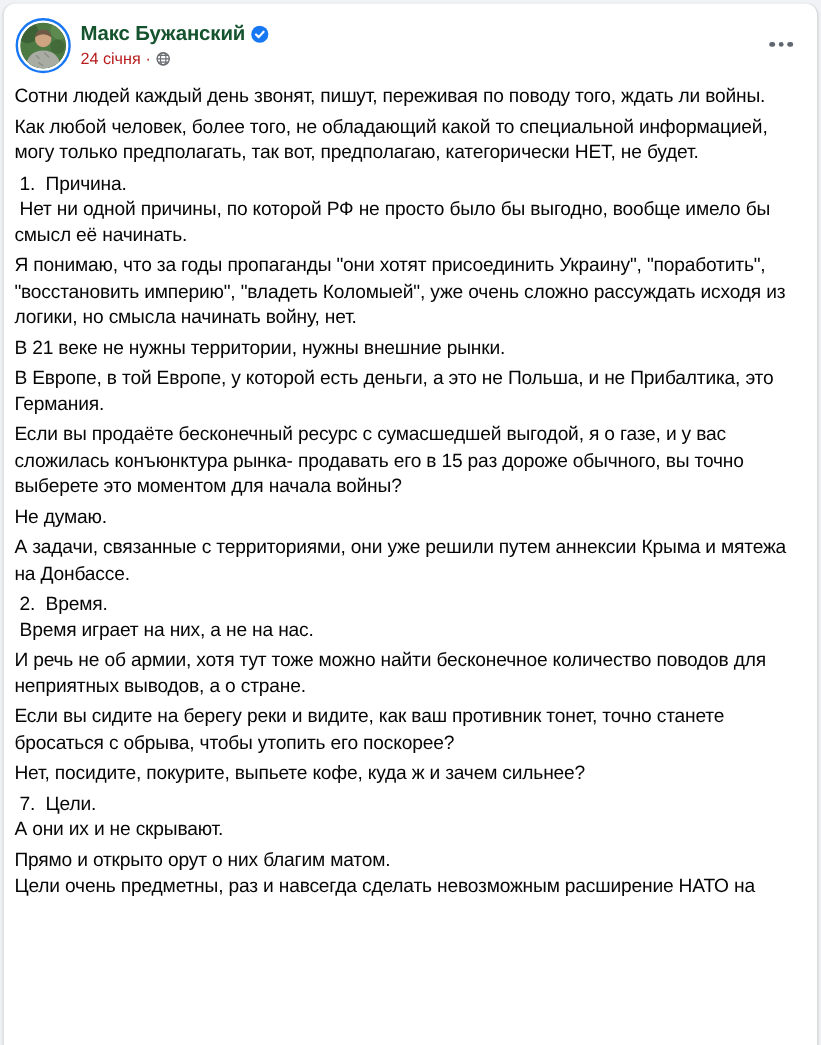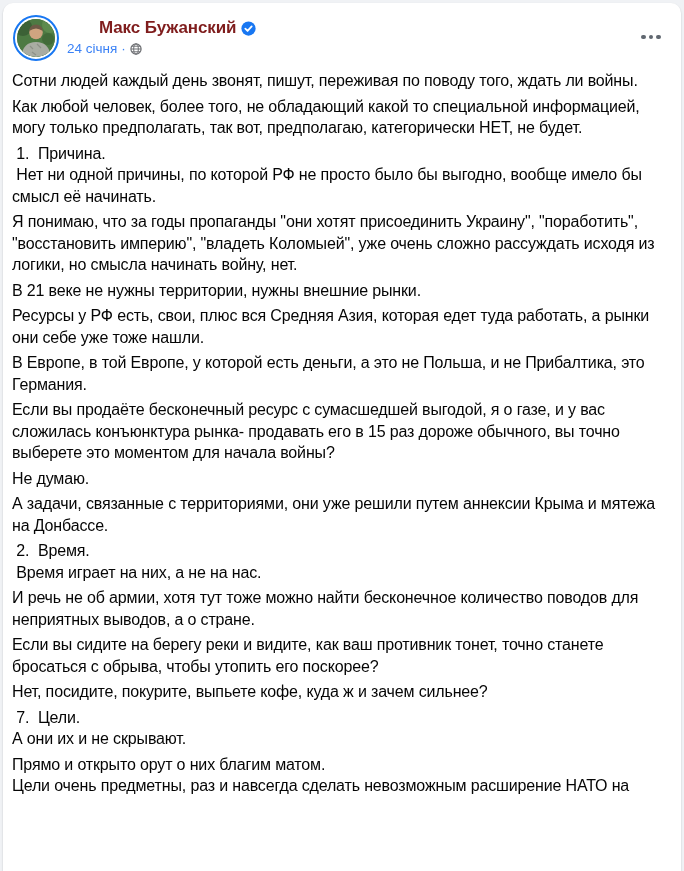--- a/index.html
+++ b/index.html
@@ -39,31 +39,30 @@
     border-radius: 50%;
     overflow: hidden;
     background: #4a7342;
   }
   .avatar-img svg { display: block; width: 38px; height: 38px; }
   .header-info { margin-left: 8px; padding-top: 3px; }
   .name-row { display: flex; align-items: center; gap: 5px; }
   .author {
     font-size: 17px;
     font-weight: 700;
-    color: #7f1d1d;
+    color: #14532d;
     letter-spacing: -0.1px;
     cursor: pointer;
-    margin-left: 32px;
   }
   .verified { width: 15px; height: 15px; display: block; }
   .meta-row {
     display: flex; align-items: center; gap: 4px;
     margin-top: 3px;
     font-size: 13.5px;
-    color: #3b82f6;
+    color: #b91c1c;
   }
   .meta-row .ts { cursor: pointer; }
   .globe { width: 12px; height: 12px; display: block; opacity: .95; }
   .more {
     position: absolute;
     right: 12px; top: 16px;
     width: 36px; height: 36px;
     border-radius: 50%;
     display: flex; align-items: center; justify-content: center;
     gap: 3px;
@@ -143,21 +142,20 @@
 
   </div>
 
   <div class="post-text">
     <p>Сотни людей каждый день звонят, пишут, переживая по поводу того, ждать ли войны.</p>
     <p>Как любой человек, более того, не обладающий какой то специальной информацией, могу только предполагать, так вот, предполагаю, категорически НЕТ, не будет.</p>
     <p> 1.  Причина.
  Нет ни одной причины, по которой РФ не просто было бы выгодно, вообще имело бы смысл её начинать.</p>
     <p>Я понимаю, что за годы пропаганды "они хотят присоединить Украину", "поработить", "восстановить империю", "владеть Коломыей", уже очень сложно рассуждать исходя из логики, но смысла начинать войну, нет.</p>
     <p>В 21 веке не нужны территории, нужны внешние рынки.</p>
-    <p>Ресурсы у РФ есть, свои, плюс вся Средняя Азия, которая едет туда работать, а рынки они себе уже тоже нашли.</p>
     <p>В Европе, в той Европе, у которой есть деньги, а это не Польша, и не Прибалтика, это Германия.</p>
     <p>Если вы продаёте бесконечный ресурс с сумасшедшей выгодой, я о газе, и у вас сложилась конъюнктура рынка- продавать его в 15 раз дороже обычного, вы точно выберете это моментом для начала войны?</p>
     <p>Не думаю.</p>
     <p>А задачи, связанные с территориями, они уже решили путем аннексии Крыма и мятежа на Донбассе.</p>
     <p> 2.  Время.
  Время играет на них, а не на нас.</p>
     <p>И речь не об армии, хотя тут тоже можно найти бесконечное количество поводов для неприятных выводов, а о стране.</p>
     <p>Если вы сидите на берегу реки и видите, как ваш противник тонет, точно станете бросаться с обрыва, чтобы утопить его поскорее?</p>
     <p>Нет, посидите, покурите, выпьете кофе, куда ж и зачем сильнее?</p>
     <p> 7.  Цели.

